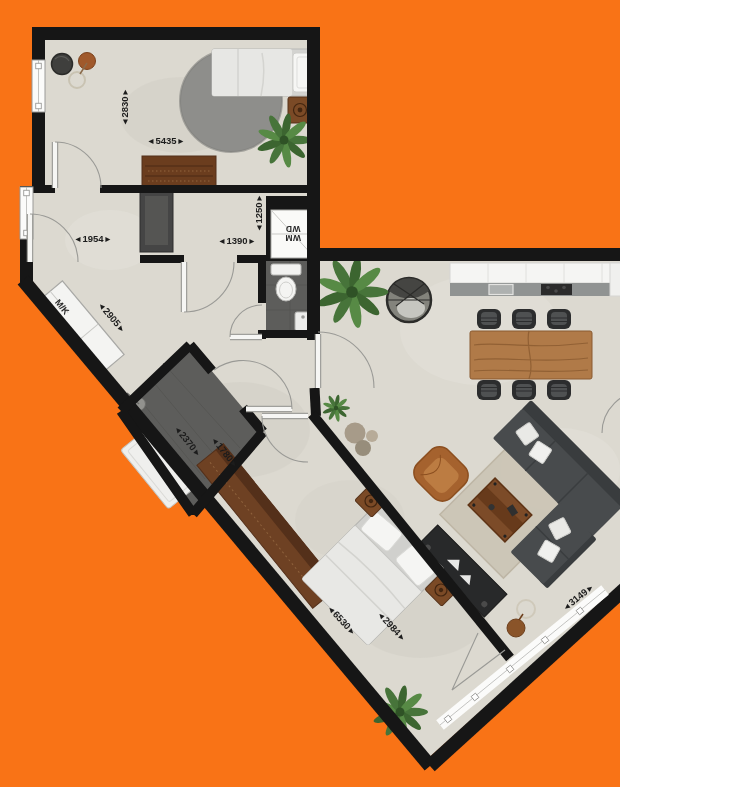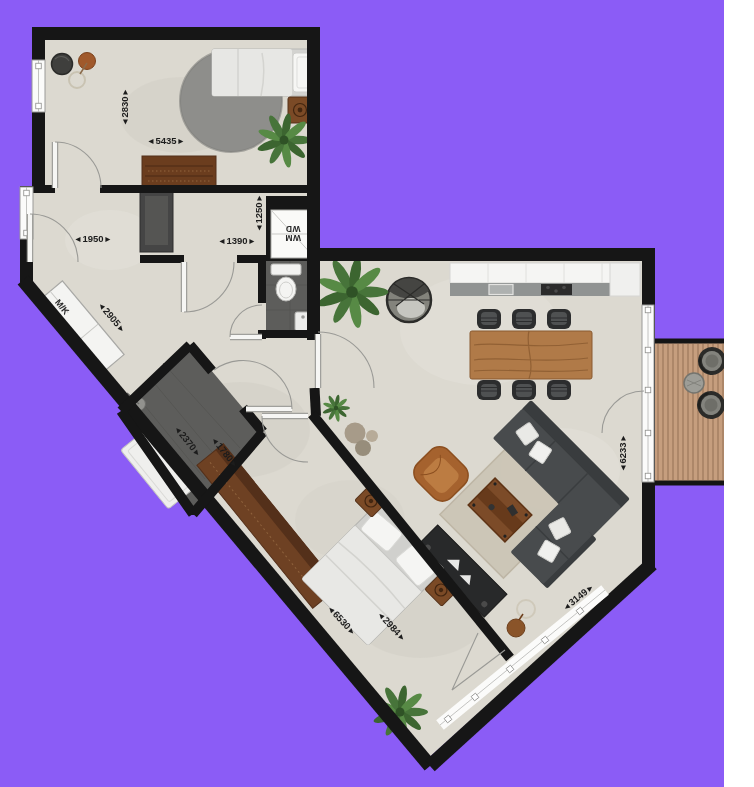--- a/index.html
+++ b/index.html
@@ -1,16 +1,16 @@
 <!DOCTYPE html>
 <html><head>
 <meta charset="utf-8">
 <style>
   html,body{margin:0;padding:0;background:#ffffff;}
-  #stage{position:relative;width:724px;height:787px;background:#8b5cf6;overflow:hidden;
+  #stage{position:relative;width:620px;height:787px;background:#f97316;overflow:hidden;
          font-family:"Liberation Sans",sans-serif;}
   #plan-svg{position:absolute;left:0;top:0;}
   .dim{position:absolute;display:flex;align-items:center;gap:2px;
        font-family:"Liberation Sans",sans-serif;font-size:9.5px;font-weight:bold;color:#1c1c1c;
        white-space:nowrap;transform:translate(-50%,-50%) rotate(var(--r,0deg));}
   .dim .ar{font-size:6px;line-height:1;}
   .wmwd{position:absolute;display:flex;flex-direction:column;align-items:center;gap:0;
         font-family:"Liberation Sans",sans-serif;font-size:8.5px;font-weight:bold;color:#2a2a2a;
         line-height:1.1;letter-spacing:.5px;
         transform:translate(-50%,-50%) rotate(180deg);}
@@ -336,21 +336,21 @@
   <span>2830</span>
   <span class="ar">▶</span>
 </div>
 <div class="dim" style="left:166px;top:140px;--r:0deg">
   <span class="ar">◀</span>
   <span>5435</span>
   <span class="ar">▶</span>
 </div>
 <div class="dim" style="left:93px;top:238px;--r:0deg">
   <span class="ar">◀</span>
-  <span>1950</span>
+  <span>1954</span>
   <span class="ar">▶</span>
 </div>
 <div class="dim" style="left:237px;top:240px;--r:0deg">
   <span class="ar">◀</span>
   <span>1390</span>
   <span class="ar">▶</span>
 </div>
 <div class="dim" style="left:258px;top:213px;--r:-90deg">
   <span class="ar">◀</span>
   <span>1250</span>

